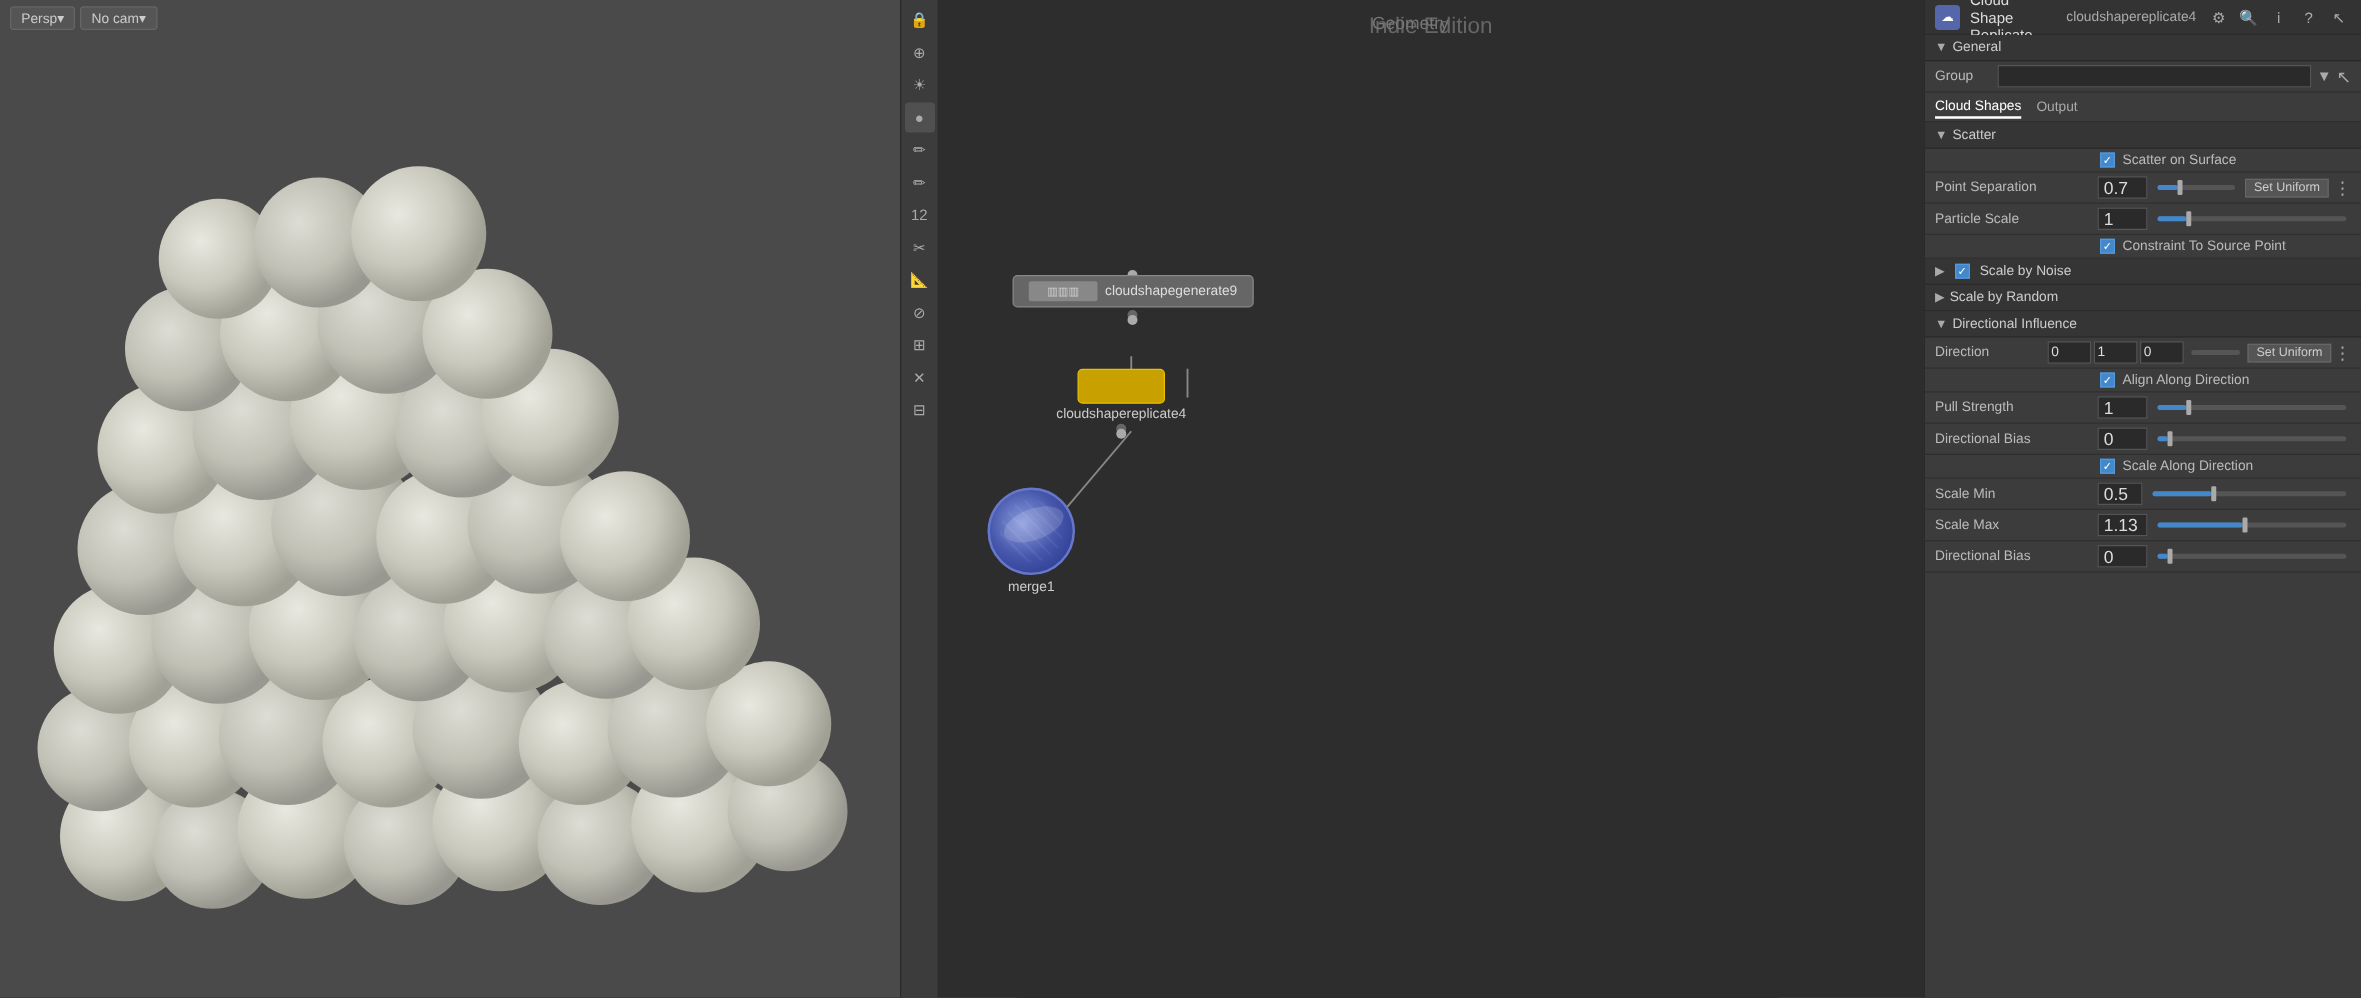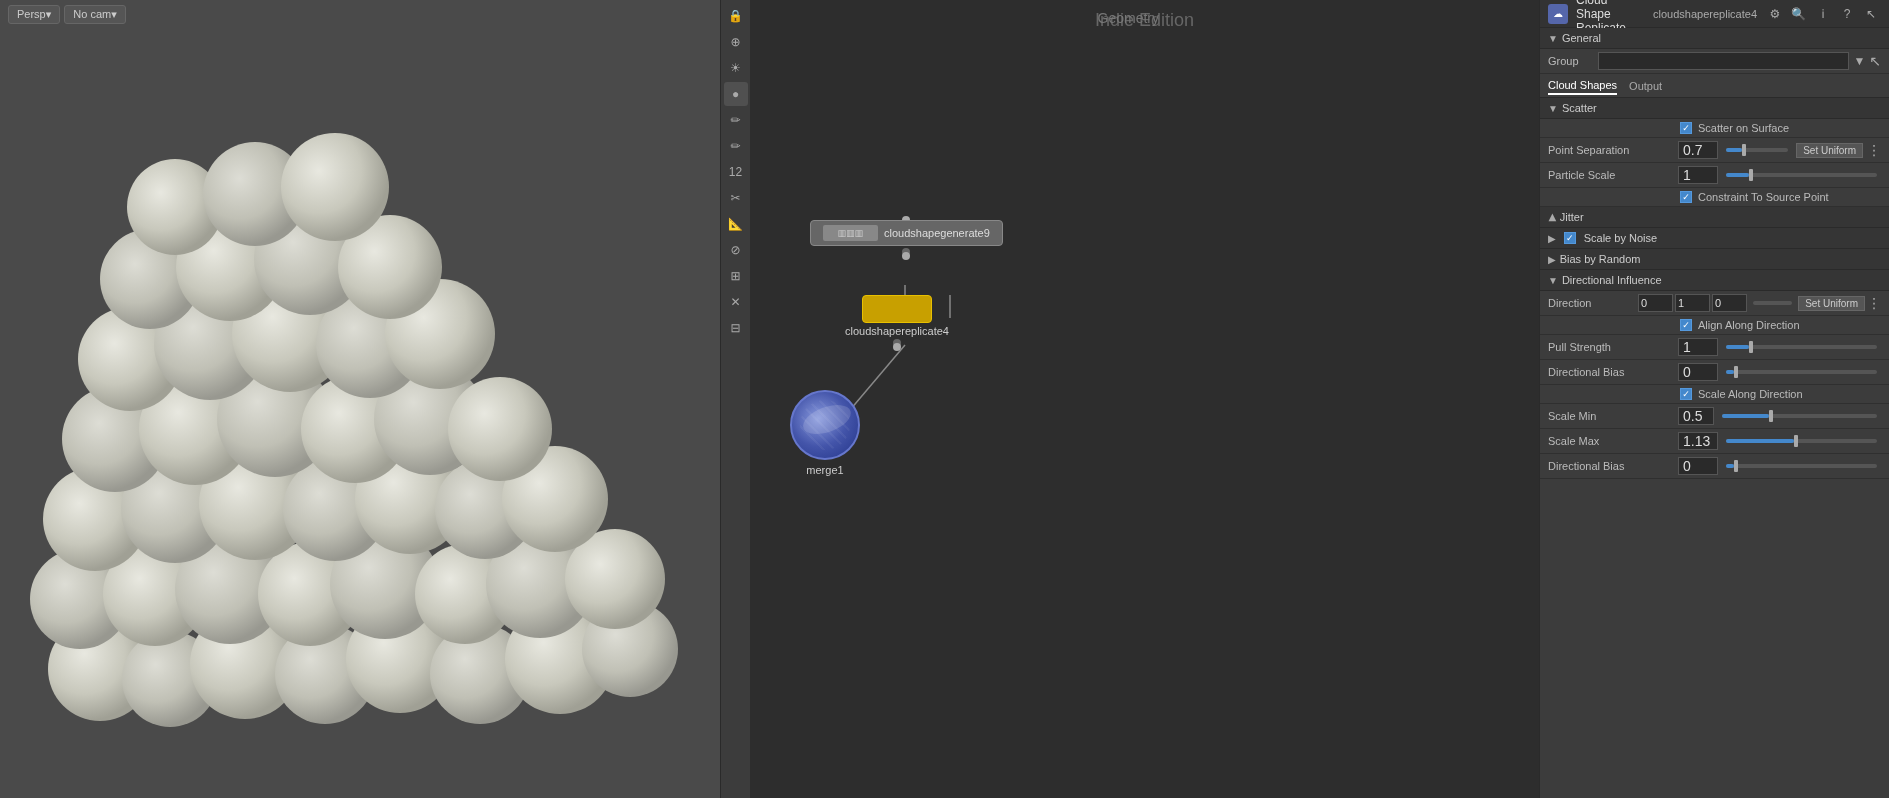--- a/index.html
+++ b/index.html
@@ -721,34 +721,30 @@
         <div class="prop-slider-thumb" style="left:15%;"></div>
       </div>
     </div>
   </div>
 
   <div class="checkbox-row">
     <div class="checkbox">✓</div>
     <span class="checkbox-label">Constraint To Source Point</span>
   </div>
 
-  <div class="section-header section-collapsed">
-    <span class="arrow">▶</span>
-    <span>Jitter</span>
-  </div>
 
   <div class="section-header">
     <span class="arrow">▶</span>
     <div class="checkbox" style="margin: 0 4px;">✓</div>
     <span>Scale by Noise</span>
   </div>
 
   <div class="section-header">
     <span class="arrow">▶</span>
-    <span>Bias by Random</span>
+    <span>Scale by Random</span>
   </div>
 
   <div class="section-header">
     <span class="arrow">▼</span>
     <span>Directional Influence</span>
   </div>
 
   <div class="direction-row">
     <span class="direction-label">Direction</span>
     <div class="direction-inputs">

